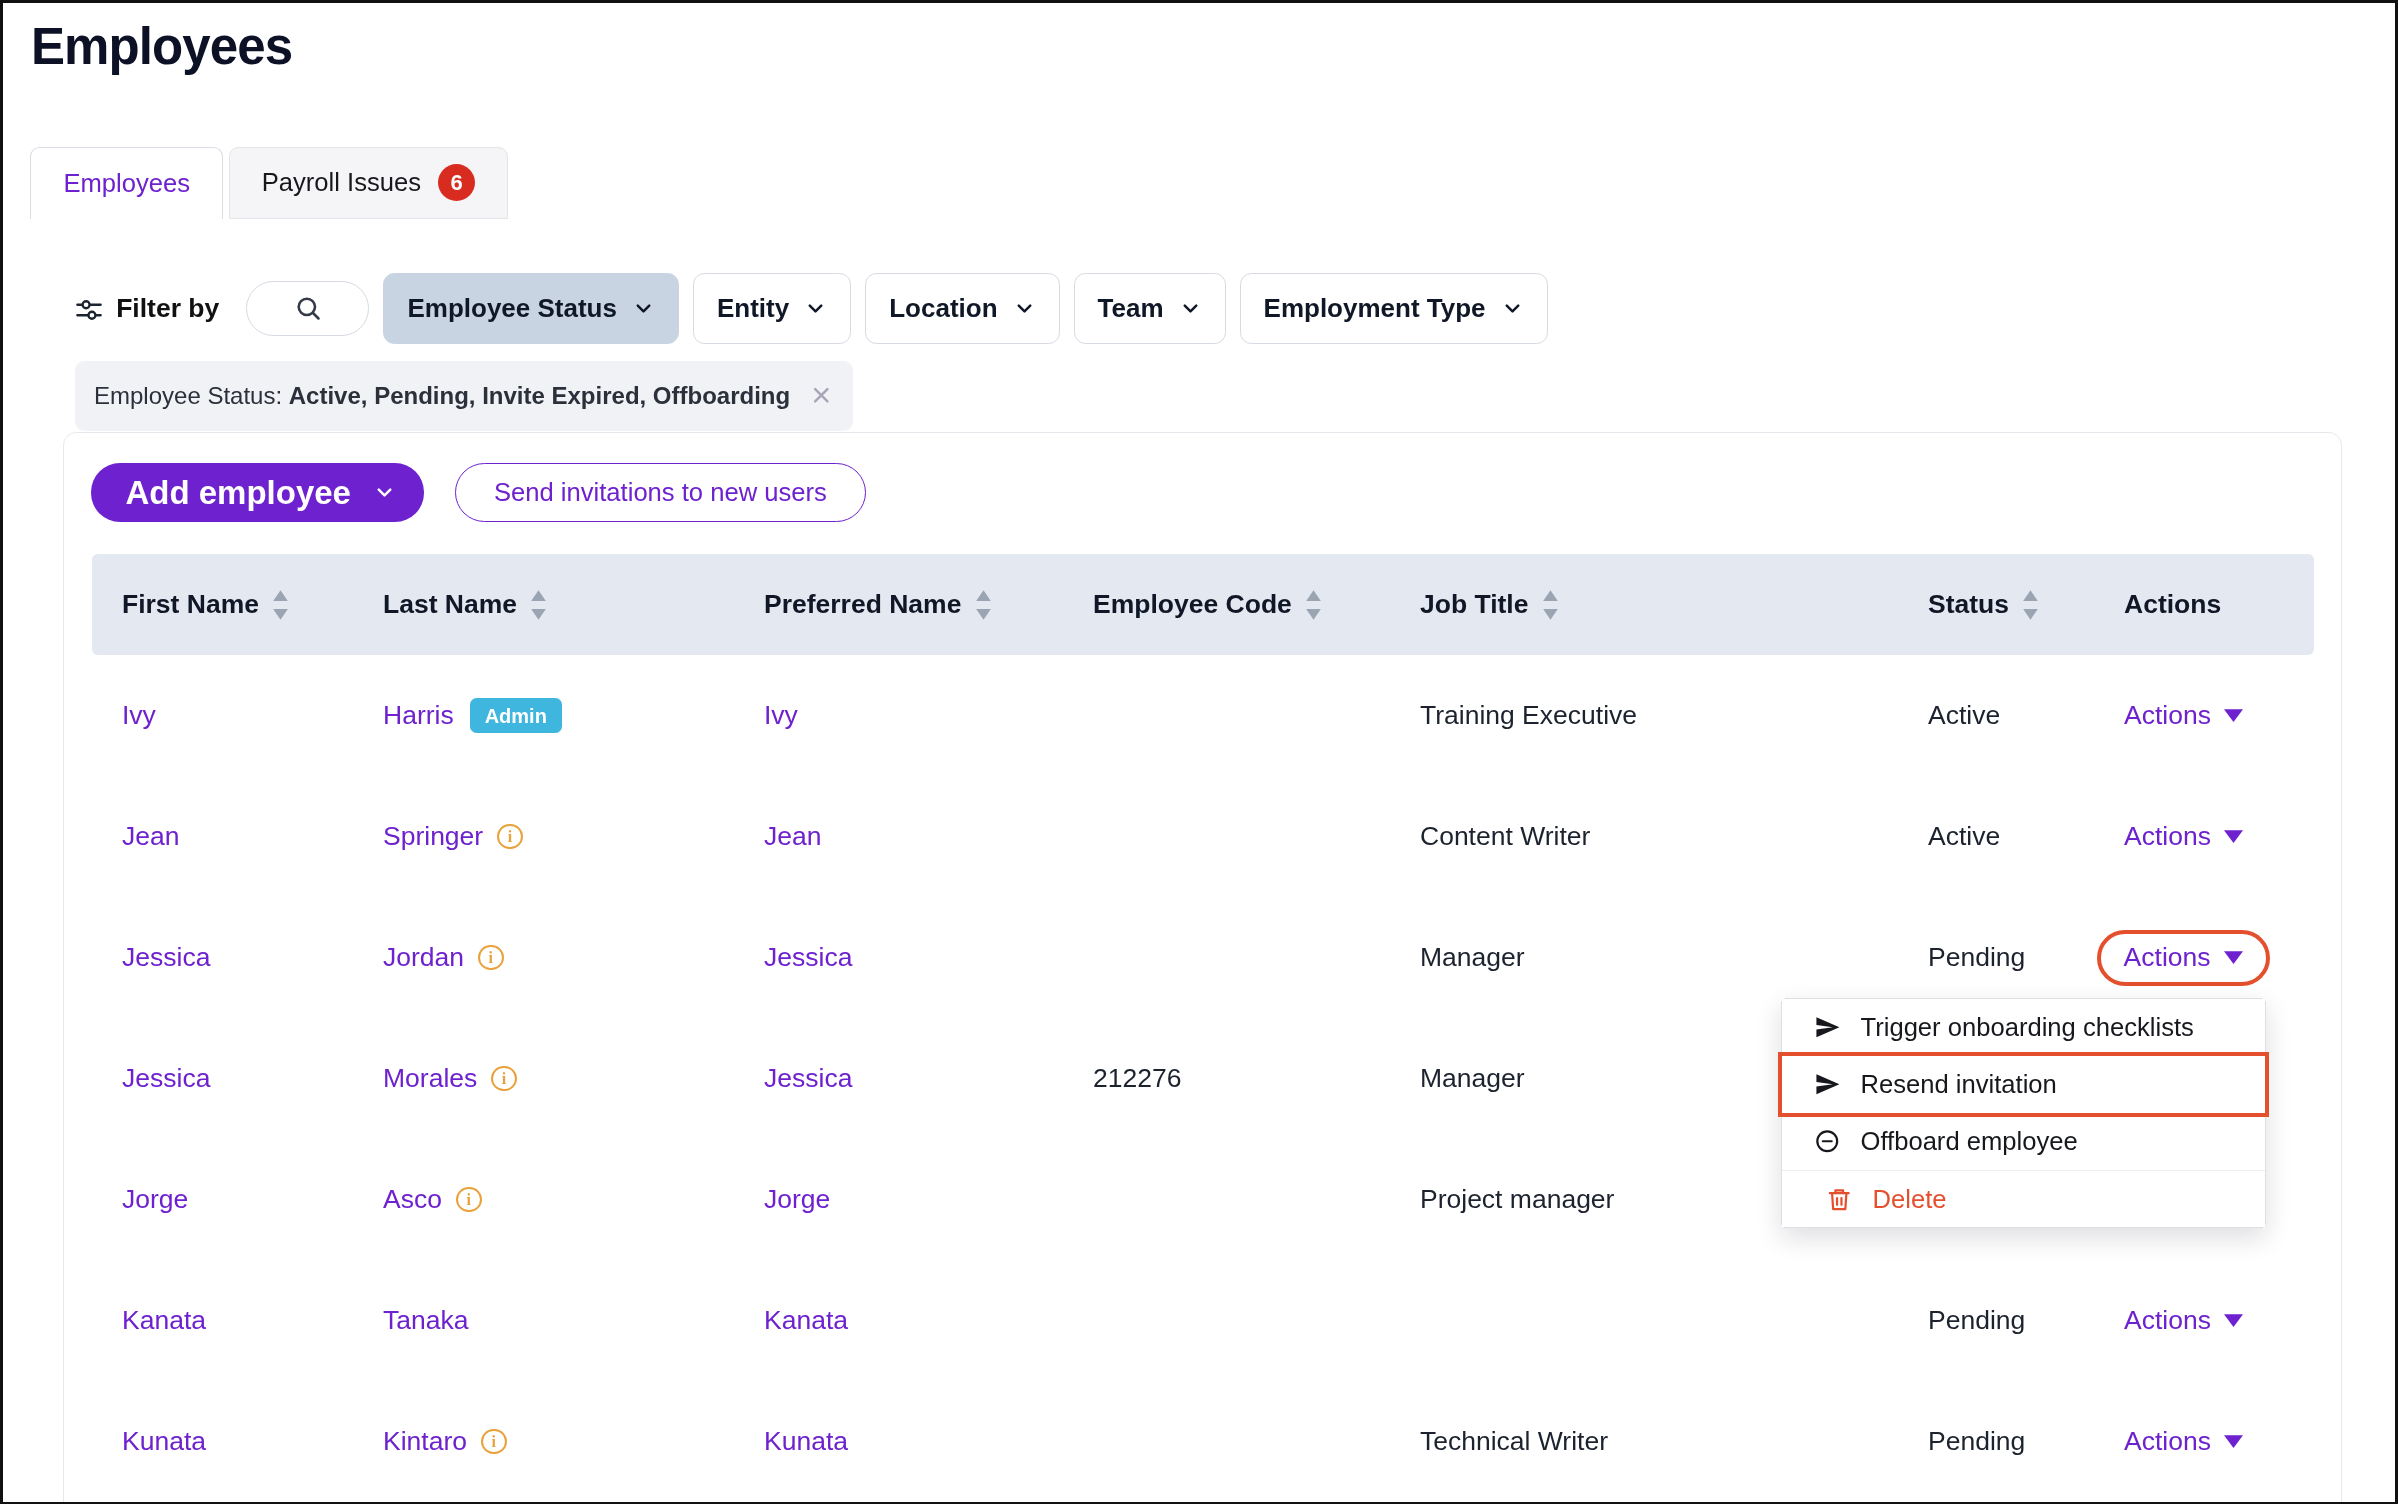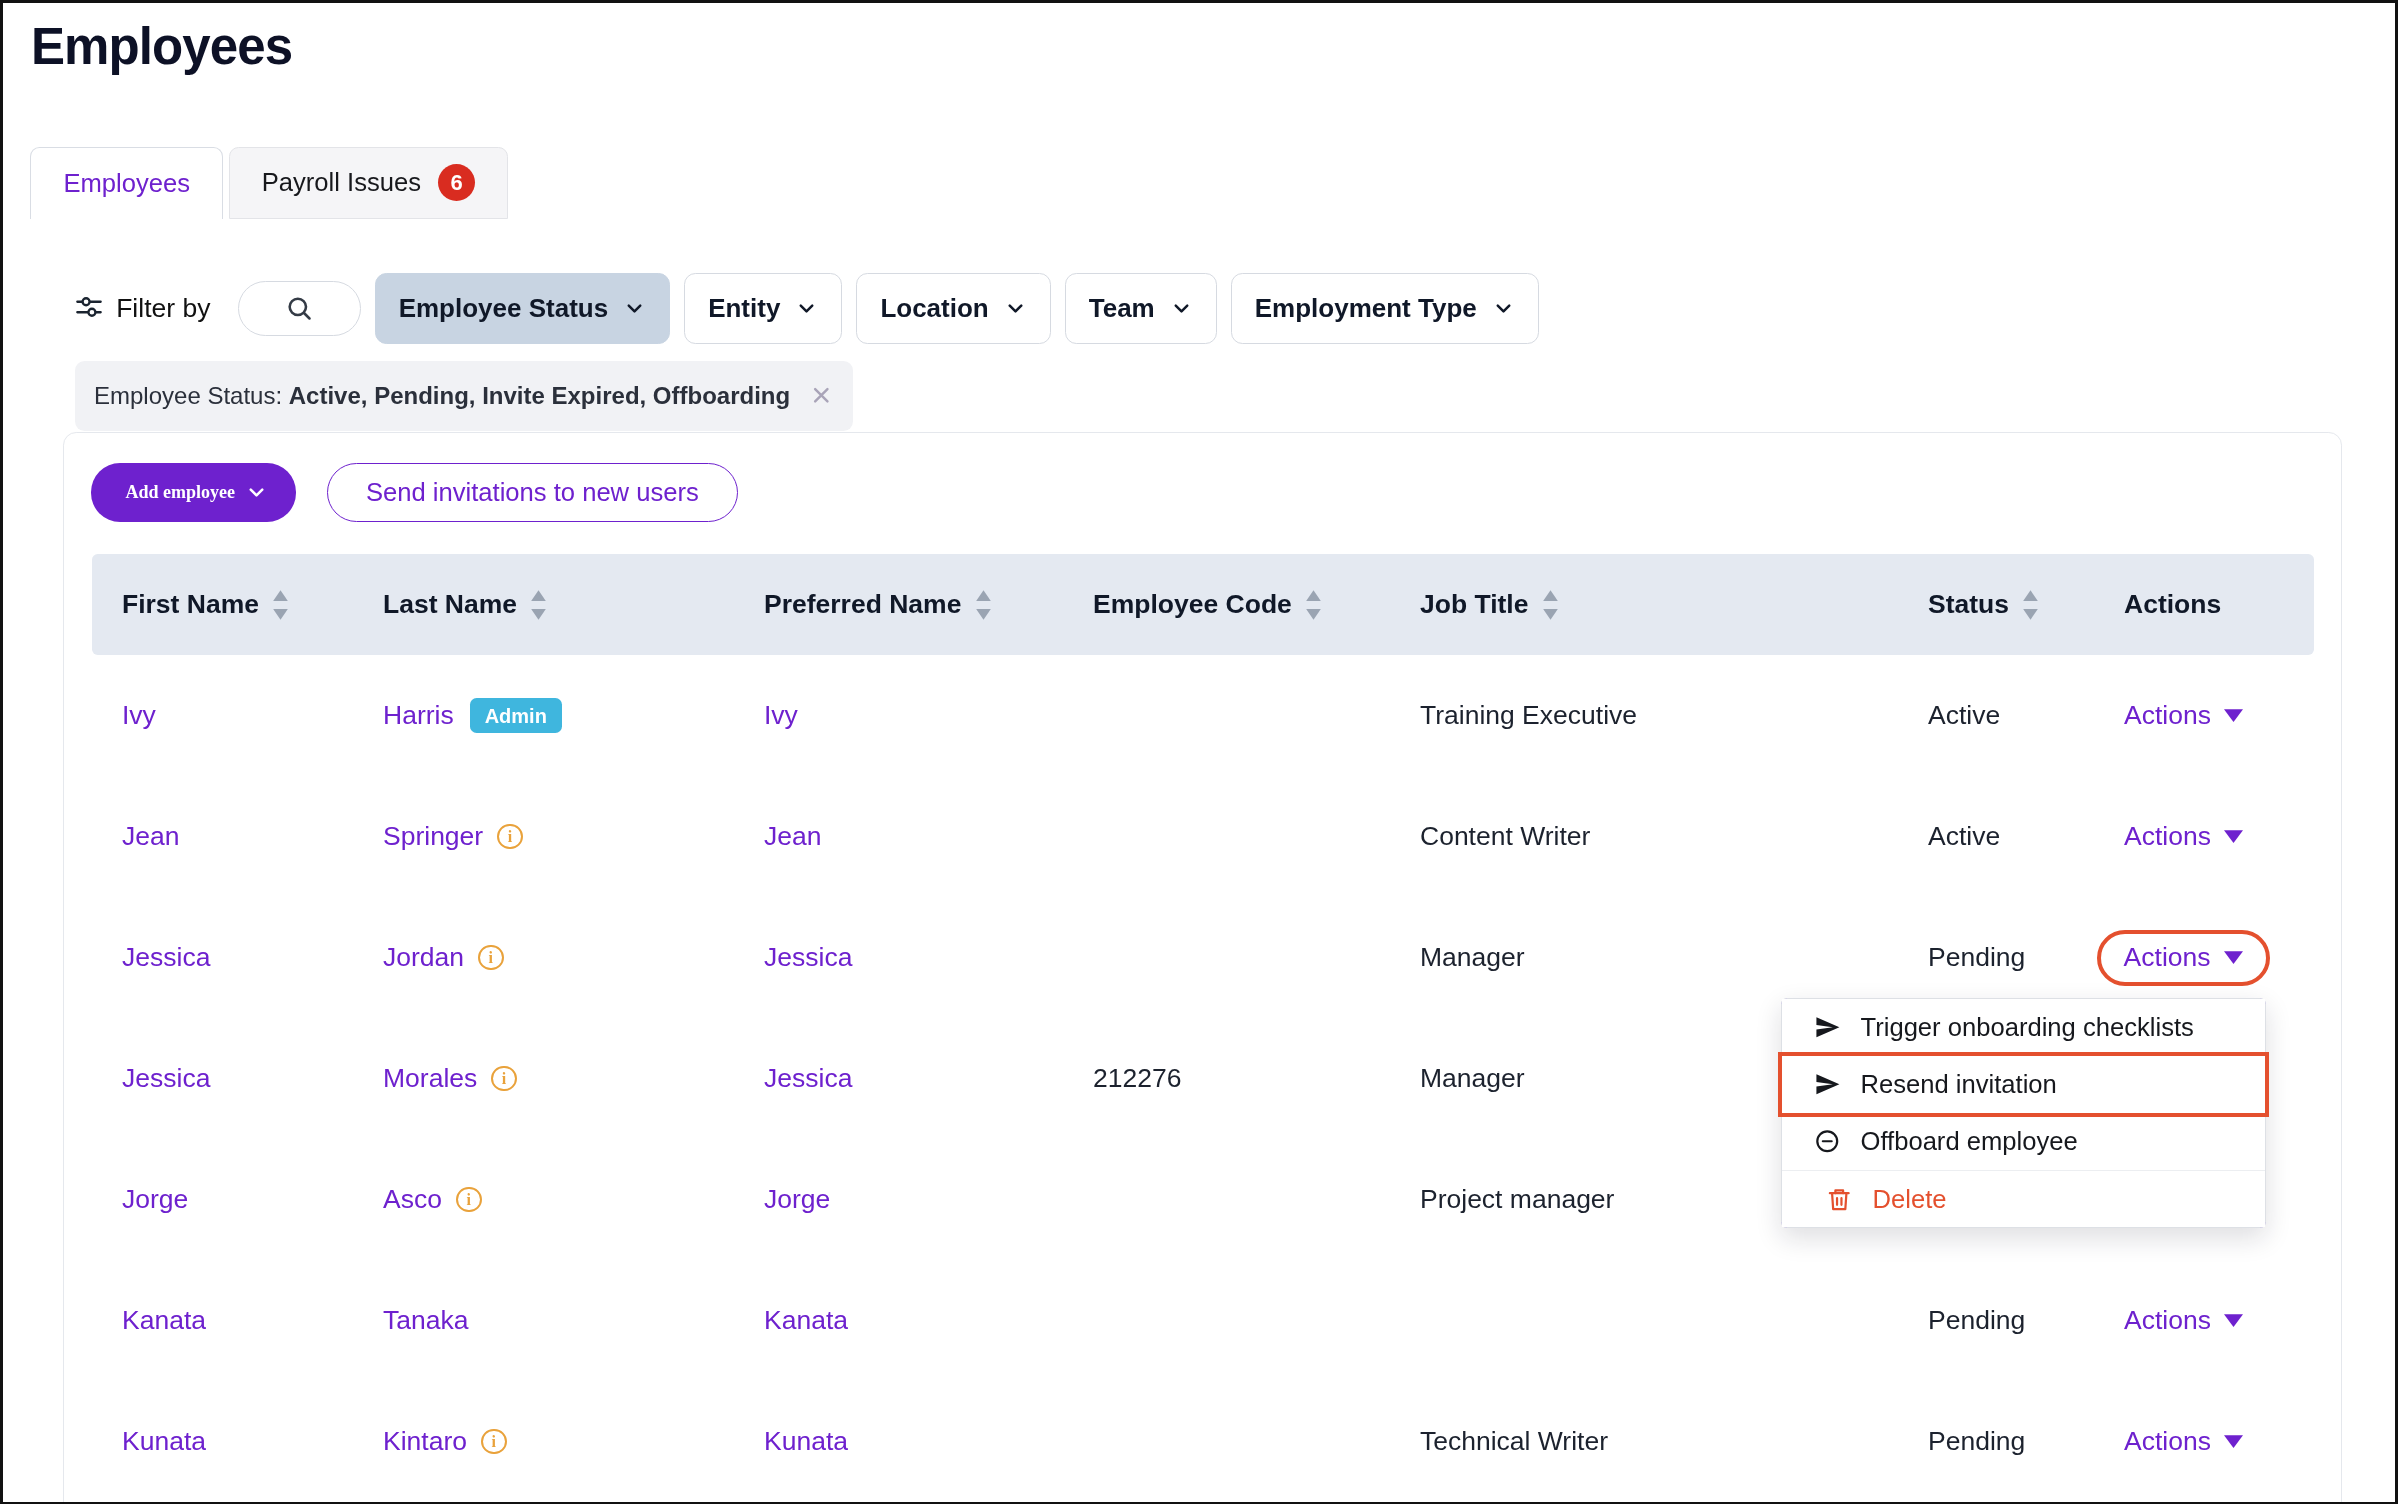--- a/index.html
+++ b/index.html
@@ -30,36 +30,36 @@
 
   .page-title{margin:15px 0 0 28px;font-size:51px;font-weight:800;color:#0D1126;letter-spacing:-0.9px;line-height:1.15;}
 
   .tabs{display:flex;align-items:flex-end;margin:70px 0 0 27.4px;gap:5.7px;}
   .tab{height:72px;padding:0 32px;display:flex;align-items:center;gap:17px;font-size:25.6px;font-weight:500;border-radius:9.5px 9.5px 0 0;cursor:pointer;}
   .tab.active{background:#fff;color:var(--accent);border:0.9px solid #D9DDE4;border-bottom:none;}
   .tab.inactive{background:#F5F5F7;color:#17181C;border:0.9px solid #E3E4E8;}
   .tab-badge{width:37px;height:37px;border-radius:50%;background:var(--badge-red);color:#fff;font-size:22px;font-weight:700;display:flex;align-items:center;justify-content:center;}
 
   .filter-row{display:flex;align-items:center;margin:54px 0 0 72px;gap:14px;}
-  .filter-label{display:flex;align-items:flex-start;gap:13.2px;font-size:26.5px;font-weight:400;color:#111;margin-right:13.2px;}
+  .filter-label{display:flex;align-items:flex-end;gap:13.2px;font-size:26.5px;font-weight:700;color:#111;margin-right:13.2px;}
   .filter-label .ic{width:28px;height:28px;color:#1B2430;}
   .search-btn{width:123px;height:55px;border:0.9px solid var(--border);border-radius:27.4px;background:#fff;display:flex;align-items:center;justify-content:center;cursor:pointer;}
   .search-btn .ic{width:28px;height:28px;color:#343B46;}
   .filter-buttons{display:flex;align-items:center;gap:14px;}
   .filter-btn{height:71px;padding:17px 23px;border-radius:11.4px;border:0.9px solid var(--border);background:#fff;display:flex;align-items:center;gap:15px;font-size:26px;font-weight:700;color:#101828;font-family:inherit;cursor:pointer;}
   .filter-btn .ic{width:23px;height:23px;color:#101828;}
   .filter-btn.selected{background:var(--selected-filter-bg);border-color:var(--selected-filter-bg);}
 
   .chip{display:flex;width:fit-content;align-items:center;gap:19px;margin:17px 0 0 72px;background:#F1F2F5;border-radius:9.5px;padding:21px 19px;font-size:24px;color:#2B303B;}
   .chip b{font-weight:700;}
   .chip-close{width:24.6px;height:24.6px;color:#A9A4B8;cursor:pointer;}
 
   .card{position:absolute;left:60px;top:429px;width:2279px;height:1145px;border:0.9px solid #E5E8ED;border-radius:13.2px;background:#fff;}
   .toolbar{display:flex;gap:31px;margin:30px 0 0 27.4px;}
-  .btn-primary{height:59px;padding:0 28px 0 34px;background:var(--accent);color:#fff;border:none;border-radius:29px;font-size:18px;font-weight:700;display:flex;align-items:center;gap:10px;font-family:Liberation Serif, serif;cursor:pointer;}
+  .btn-primary{height:59px;padding:0 28px 0 34px;background:var(--accent);color:#fff;border:none;border-radius:29px;font-size:33px;font-weight:700;display:flex;align-items:center;gap:22px;font-family:Liberation Sans, sans-serif;cursor:pointer;}
   .btn-primary .ic{width:23px;height:23px;color:#fff;}
   .btn-secondary{height:59px;padding:0 38px;background:#fff;color:var(--accent);border:1.9px solid var(--accent);border-radius:30px;font-size:25.6px;font-weight:500;font-family:inherit;cursor:pointer;}
 
   .table{margin:32px 27.4px 0 28px;}
   .thead{display:grid;grid-template-columns:var(--cols);background:var(--header-bg);border-radius:5.7px;height:101px;align-items:center;}
   .th{display:flex;align-items:center;gap:12.3px;font-size:26.5px;font-weight:700;color:#101828;}
   .th:first-child{padding-left:30px;}
   .th .ic{width:19px;height:32px;color:#9AA4B2;}
   .tr{display:grid;grid-template-columns:var(--cols);height:121px;align-items:center;}
   .td{font-size:26.5px;display:flex;align-items:center;}

